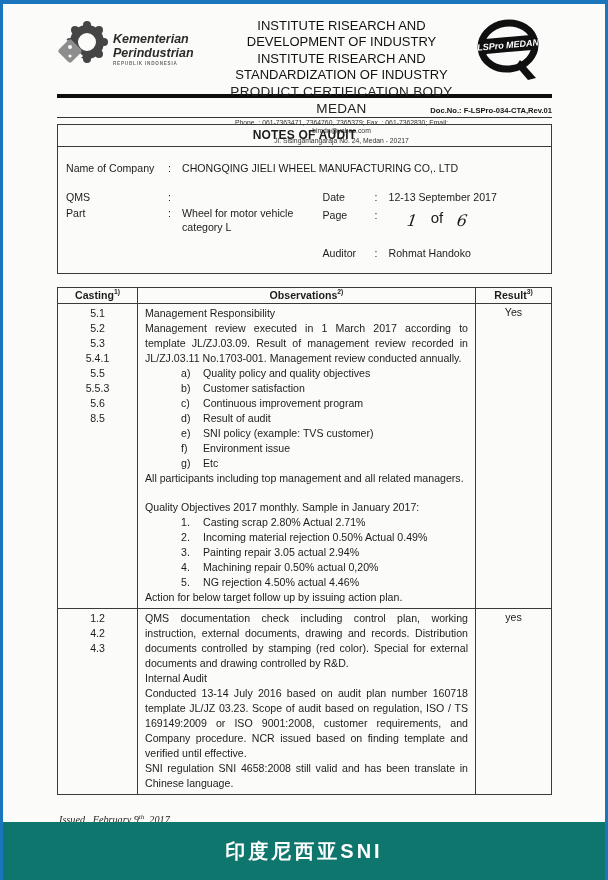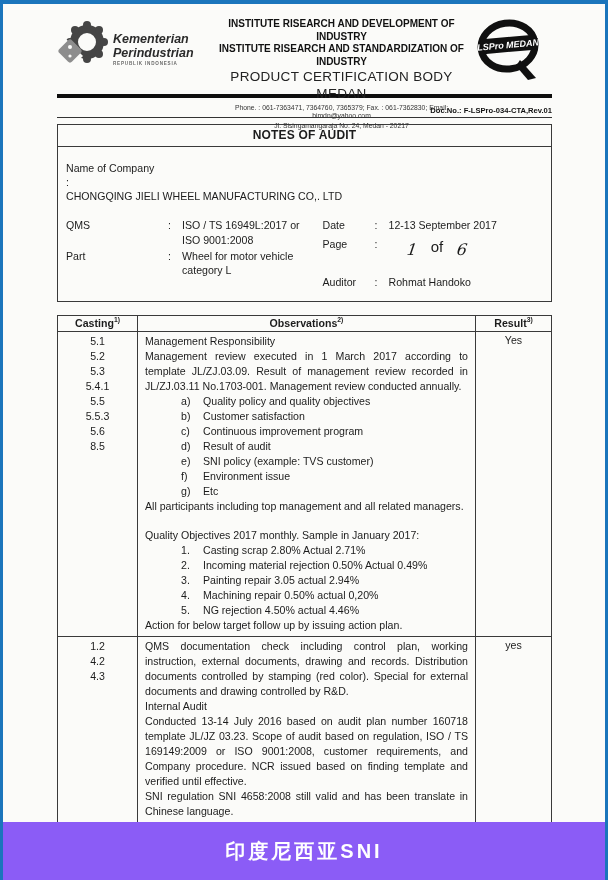--- a/index.html
+++ b/index.html
@@ -17,39 +17,39 @@
   }
   .content{padding:0 53px 0 54px;}
   
   .letterhead{display:flex;align-items:flex-start;margin-top:12px;height:76px;}
   .gov-logo{display:flex;align-items:center;width:158px;flex:none;margin-top:4px;}
   .gov-logo svg{flex:none;}
   .gov-logo-text{margin-left:4px;line-height:1;}
   .gov-line{font-size:12.5px;font-weight:bold;color:#2b2b2b;line-height:1.08;font-style:italic;}
   .gov-sub{font-size:4.6px;letter-spacing:.8px;color:#6a6a6a;margin-top:2px;font-weight:bold;}
   .head-center{flex:1;text-align:center;line-height:1.25;margin-top:2px;}
-  .org-bold{font-size:10px;font-weight:bold;color:#111;}
+  .org-bold{font-size:13px;font-weight:normal;color:#111;}
   .org-big{font-size:13.5px;color:#222;letter-spacing:.3px;margin-top:1px;}
   .org-small{font-size:6.8px;color:#333;margin-top:1px;}
   .q-logo{width:84px;flex:none;display:flex;justify-content:center;}
   
   .thick-rule{height:3.5px;background:#0e0e0e;margin-top:2px;}
   .docno{margin-top:8px;text-align:right;font-size:7.6px;font-weight:bold;color:#111;}
   .thin-rule{height:1px;background:#333;margin-top:2px;}
   
   .notes-box{margin-top:6px;border:1.5px solid #3a3a3a;}
   .notes-title{font-size:12px;font-weight:bold;text-align:center;padding:3px 0 4px;border-bottom:1.3px solid #3a3a3a;letter-spacing:.2px;}
   .notes-body{padding:14px 10px 12px 8px;font-size:10.6px;}
   .field-row{display:flex;align-items:flex-start;line-height:1.35;}
   .flabel{flex:none;}
   .w-lg{width:102px;}
   .w-sm{width:52px;}
   .fcolon{flex:none;width:14px;text-align:left;}
   .fvalue{flex:1;}
-  .company-row{margin-bottom:15px;flex-direction:column;}
+  .company-row{margin-bottom:15px;}
   .two-col{display:flex;}
   .col-left{width:54%;}
   .col-right{width:46%;}
   .part-row{margin-top:2px;}
   .page-row{margin-top:4px;}
   .auditor-row{margin-top:18px;}
   .hand{font-family:"DejaVu Serif",serif;font-style:italic;font-size:16px;line-height:.9;display:inline-block;transform:skewX(-8deg);}
   .page-num-row .fvalue{display:flex;align-items:flex-end;gap:14px;padding-left:18px;}
   .of-word{font-size:15px;}
   
@@ -70,21 +70,21 @@
   .li-indent{flex:none;width:36px;}
   .li-key{flex:none;width:22px;}
   .li-text{flex:1;}
   .obs-spacer{height:14px;}
   sup.note{font-size:6.8px;vertical-align:super;line-height:0;}
   
   .issued{margin-top:18px;font-family:"Liberation Serif","DejaVu Serif",serif;font-style:italic;font-size:10.2px;color:#222;padding-left:2px;}
   .issued sup{font-size:7px;}
   .footer-bar{
     position:absolute;left:-3px;right:-3px;bottom:0;height:58px;
-    background:#8b5cf6;display:flex;align-items:center;justify-content:center;
+    background:#0f766e;display:flex;align-items:center;justify-content:center;
   }
   .footer-text{color:#ffffff;font-size:20px;font-weight:bold;letter-spacing:3px;font-family:"Liberation Sans","DejaVu Sans",sans-serif;}
 </style>
 </head>
 <body>
 
 <div class="page">
   <div class="content">
 
     <header class="letterhead">
@@ -145,24 +145,20 @@
           <span class="flabel w-lg">Name of Company</span>
           <span class="fcolon">:</span>
           <span class="fvalue">CHONGQING JIELI WHEEL MANUFACTURING CO,. LTD</span>
         </div>
 
         <div class="two-col">
           <div class="col-left">
             <div class="field-row">
               <span class="flabel w-lg">QMS</span>
               <span class="fcolon">:</span>
-              <span class="fvalue">
-                <span>ISO / TS 16949L:2017 or</span><br>
-                <span>ISO 9001:2008</span>
-              </span>
             </div>
             <div class="field-row part-row">
               <span class="flabel w-lg">Part</span>
               <span class="fcolon">:</span>
               <span class="fvalue">
                 <span>Wheel for motor vehicle</span><br>
                 <span>category L</span>
               </span>
             </div>
           </div>

